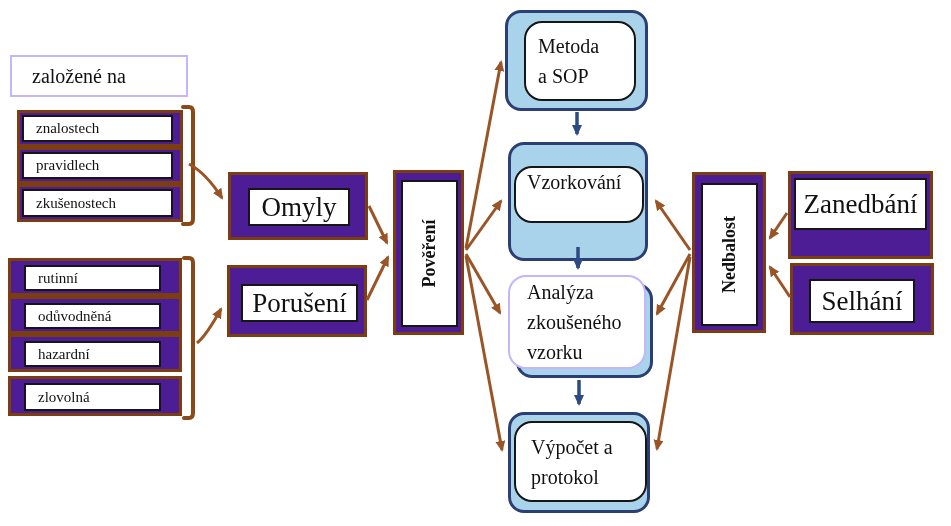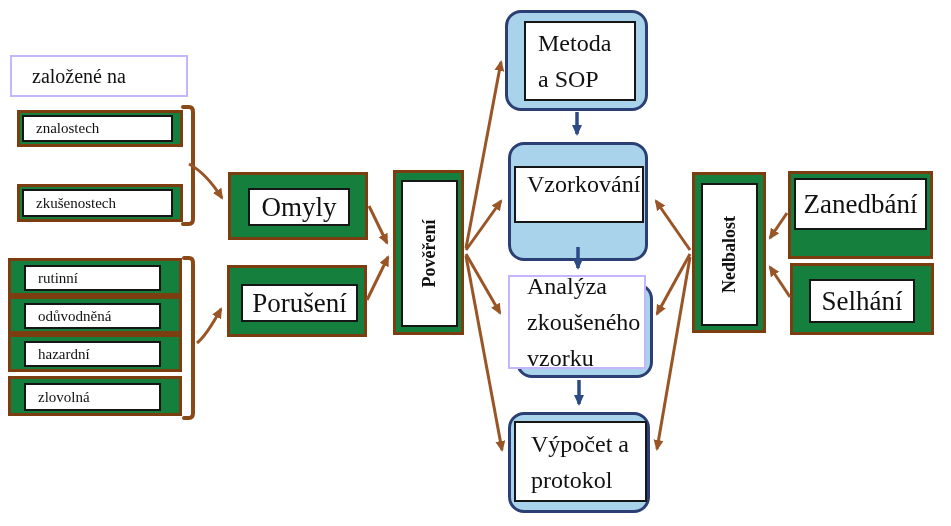--- a/index.html
+++ b/index.html
@@ -1,48 +1,53 @@
 <!DOCTYPE html>
 <html><head>
 <meta charset="utf-8">
 <style>
   html,body{margin:0;padding:0;background:#ffffff;}
   .stage{
     position:relative;width:951px;height:526px;background:#ffffff;overflow:hidden;
     font-family:"Liberation Serif","DejaVu Serif",serif;color:#111;
   }
   
-  .tan{position:absolute;background:#15803d;border:3px solid #7c3e10;box-sizing:border-box;}
+  .tan{position:absolute;background:#4c1d95;border:3px solid #7c3e10;box-sizing:border-box;}
   .white-in{position:absolute;background:#ffffff;border:2px solid #161616;box-sizing:border-box;
     display:flex;align-items:center;}
   .blue{position:absolute;background:#a9d3ea;border:3px solid #2b3f74;border-radius:16px;box-sizing:border-box;}
   .plain{position:absolute;background:#ffffff;border:2px solid #c4b5fd;box-sizing:border-box;
     display:flex;align-items:center;}
   .t15{font-size:15px;padding-left:12px;white-space:nowrap;}
-  .t20{font-size:24px;}
+  .t20{font-size:20px;border-radius:18px;}
   .t21c{font-size:27px;justify-content:center;text-align:center;}
   .pre{white-space:pre-line;line-height:1.5;}
   .vwrap{position:absolute;inset:0;display:flex;align-items:center;justify-content:center;}
   .vtext{transform:rotate(-90deg);white-space:nowrap;font-weight:bold;font-size:18px;}
   .overlay{position:absolute;left:0;top:0;z-index:6;pointer-events:none;}
   .abovewhite{z-index:3;}
   .behindblue{z-index:2;}
 </style>
 </head>
 <body>
 
 <div class="stage">
 
   <div class="plain" style="left:10px;top:55px;width:178px;height:42px;padding-left:20px;font-size:20px;">
     <span>založené na</span>
   </div>
 
   <div class="tan" style="left:17px;top:110px;width:166px;height:37px;">
     <div class="white-in t15" style="inset:2px 7px 2px 2px;">
       <span>znalostech</span>
+    </div>
+  </div>
+  <div class="tan" style="left:17px;top:147px;width:166px;height:37px;">
+    <div class="white-in t15" style="inset:2px 7px 2px 2px;">
+      <span>pravidlech</span>
     </div>
   </div>
   <div class="tan" style="left:17px;top:184px;width:166px;height:38px;">
     <div class="white-in t15" style="inset:2px 7px 2px 2px;">
       <span>zkušenostech</span>
     </div>
   </div>
 
   <div class="tan" style="left:8px;top:258px;width:174px;height:38px;">
     <div class="white-in t15" style="inset:4px 18px 2px 13px;">

